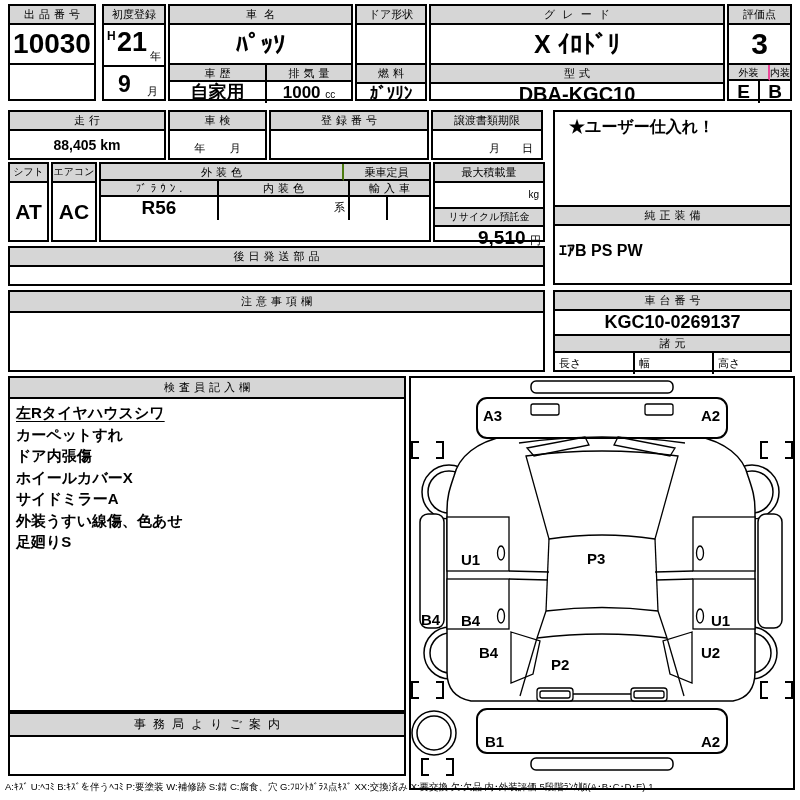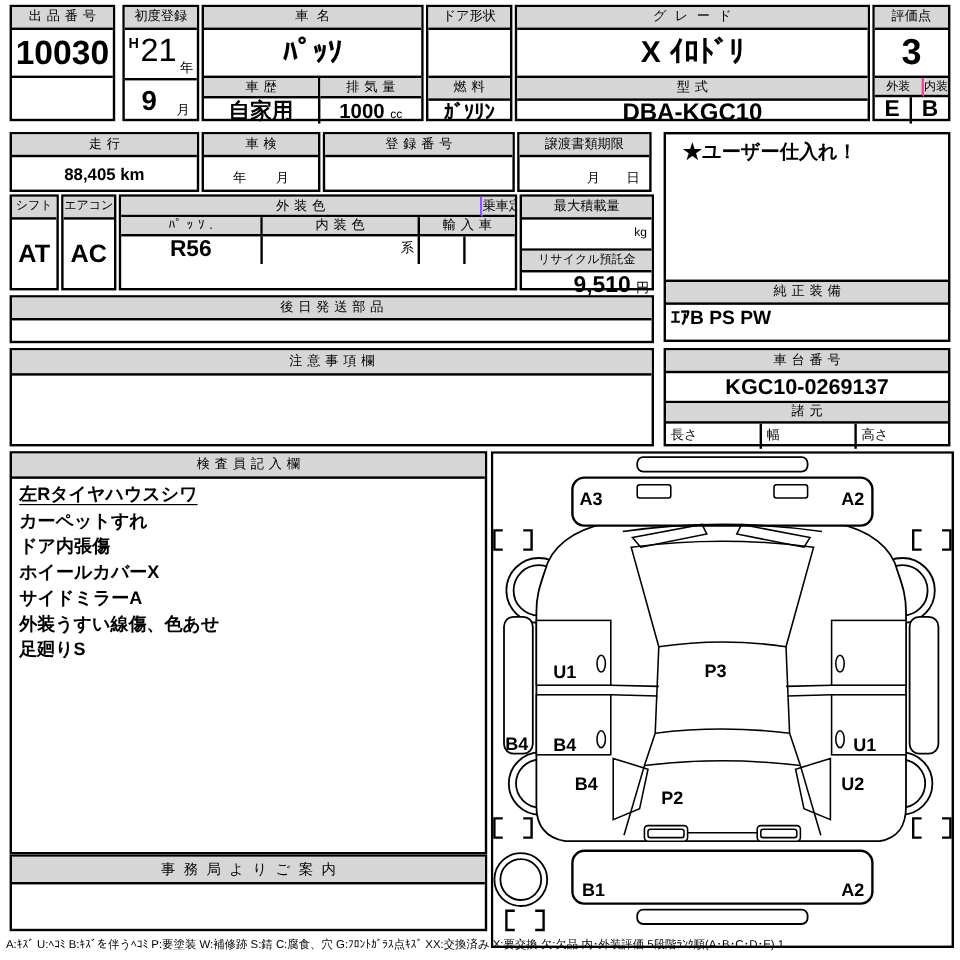--- a/index.html
+++ b/index.html
@@ -26,21 +26,21 @@
 
   <div class="box" style="left:8px;top:4px;width:88px;height:97px">
     <div class="hdr sp">出品番号</div>
     <div class="bigval bb" style="height:38px;font-size:28px;line-height:38px">10030</div>
   </div>
 
   <div class="box" style="left:102px;top:4px;width:64px;height:97px">
     <div class="hdr">初度登録</div>
     <div class="bb" style="height:40px;position:relative">
       <span style="position:absolute;left:3px;top:4px;font-size:12px;font-weight:bold">H</span>
-      <span style="position:absolute;left:13px;top:2px;font-size:27px;font-weight:normal">21</span>
+      <span style="position:absolute;left:13px;top:2px;font-size:27px;font-weight:bold">21</span>
       <span style="position:absolute;right:3px;bottom:1px;font-size:11px">年</span>
     </div>
     <div style="height:36px;position:relative">
       <span style="position:absolute;left:14px;top:4px;font-size:23px;font-weight:bold">9</span>
       <span style="position:absolute;right:6px;bottom:4px;font-size:11px">月</span>
     </div>
   </div>
 
   <div class="box" style="left:168px;top:4px;width:185px;height:97px">
     <div class="hdr sp2">車名</div>
@@ -107,40 +107,40 @@
     <div class="hdr">譲渡書類期限</div>
     <div class="row" style="height:29px;align-items:flex-end;justify-content:flex-end;padding:0 8px 4px 0">
       <span style="font-size:11px;margin-right:22px">月</span>
       <span style="font-size:11px">日</span>
     </div>
   </div>
 
   <div class="box" style="left:553px;top:110px;width:239px;height:175px;display:flex;flex-direction:column">
     <div style="flex:1;padding:5px 14px;font-size:16px;font-weight:bold">★ユーザー仕入れ！</div>
     <div class="hdr sp" style="border-top:2px solid #000">純正装備</div>
-    <div style="height:25px;padding:2px 4px;font-size:16px;font-weight:bold">ｴｱB PS PW</div>
+    <div style="height:25px;padding:16px 4px;font-size:16px;font-weight:bold">ｴｱB PS PW</div>
   </div>
 
   <div class="box" style="left:8px;top:162px;width:41px;height:80px">
     <div class="hdr" style="font-size:10px">シフト</div>
     <div class="bigval" style="font-size:21px;line-height:58px">AT</div>
   </div>
 
   <div class="box" style="left:51px;top:162px;width:46px;height:80px">
     <div class="hdr" style="font-size:10px">エアコン</div>
     <div class="bigval" style="font-size:21px;line-height:58px">AC</div>
   </div>
 
   <div class="box" style="left:99px;top:162px;width:332px;height:80px">
     <div class="row" style="height:17px">
-      <div class="cell hdr sp" style="width:301px;height:17px;border-right:2px solid #8b5cf6">外装色</div>
+      <div class="cell hdr sp" style="width:243px;height:17px;border-right:2px solid #4d7c0f">外装色</div>
       <div class="cell hdr" style="flex:1;height:17px">乗車定員</div>
     </div>
     <div class="row" style="height:16px">
-      <div class="cell hdr sp" style="width:118px;height:16px;line-height:15px;border-right:2px solid #000">ﾊﾟｯｿ.</div>
+      <div class="cell hdr sp" style="width:118px;height:16px;line-height:15px;border-right:2px solid #000">ﾌﾞﾗｳﾝ.</div>
       <div class="cell hdr sp" style="width:131px;height:16px;line-height:15px;border-right:2px solid #000">内装色</div>
       <div class="cell hdr sp" style="flex:1;height:16px;line-height:15px">輸入車</div>
     </div>
     <div class="row" style="height:23px">
       <div class="cell bigval" style="width:118px;border-right:2px solid #000;font-size:19px;line-height:21px">R56</div>
       <div class="cell rt" style="width:131px;border-right:2px solid #000;font-size:11px;line-height:21px;padding-right:3px">系</div>
       <div class="cell" style="width:38px;border-right:2px solid #000"></div>
       <div class="cell" style="flex:1"></div>
     </div>
   </div>

